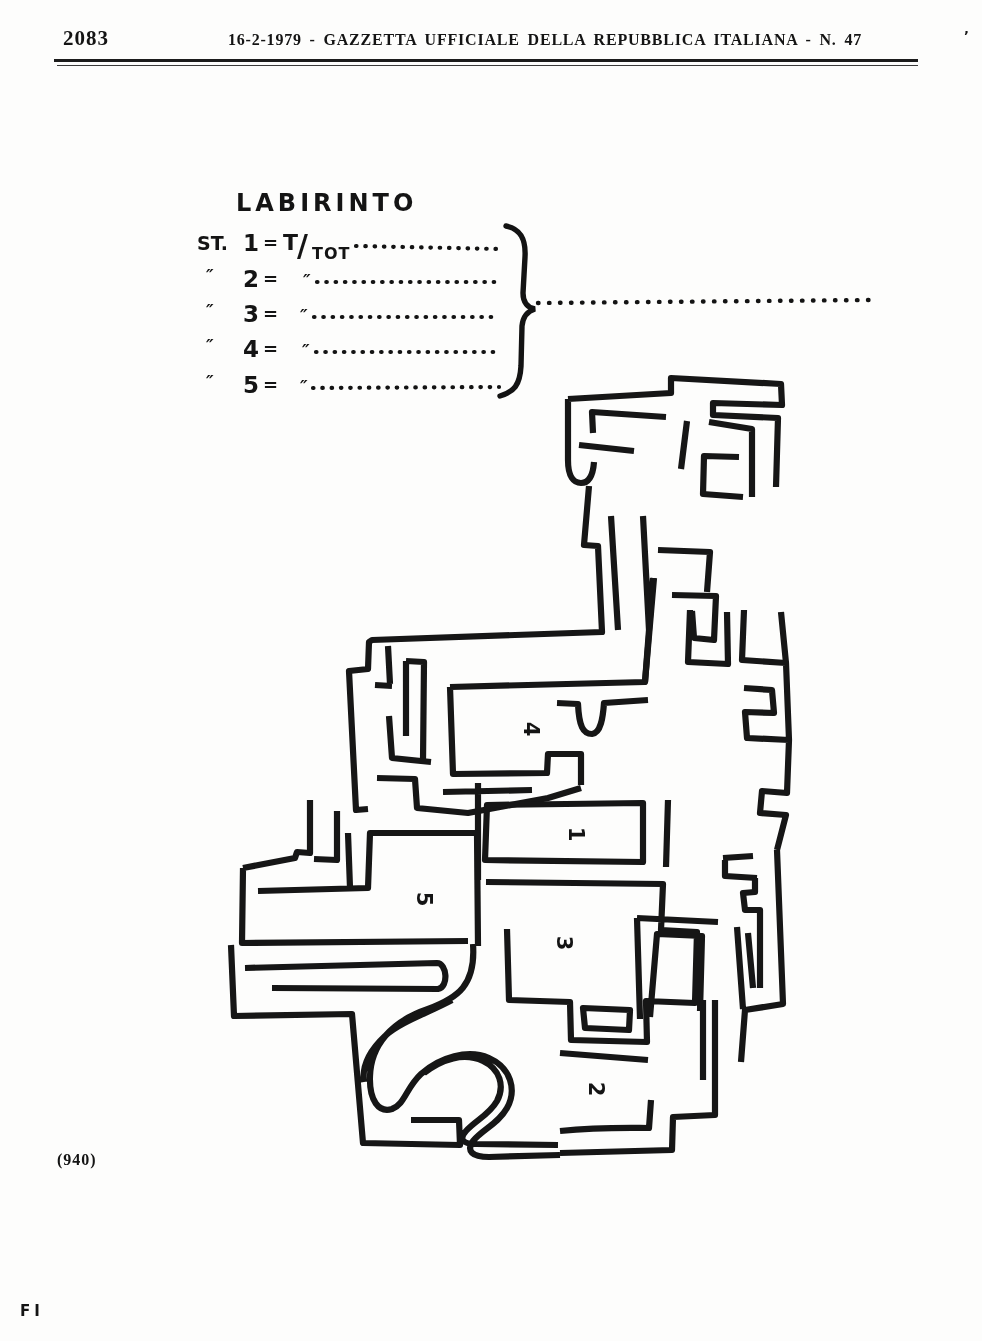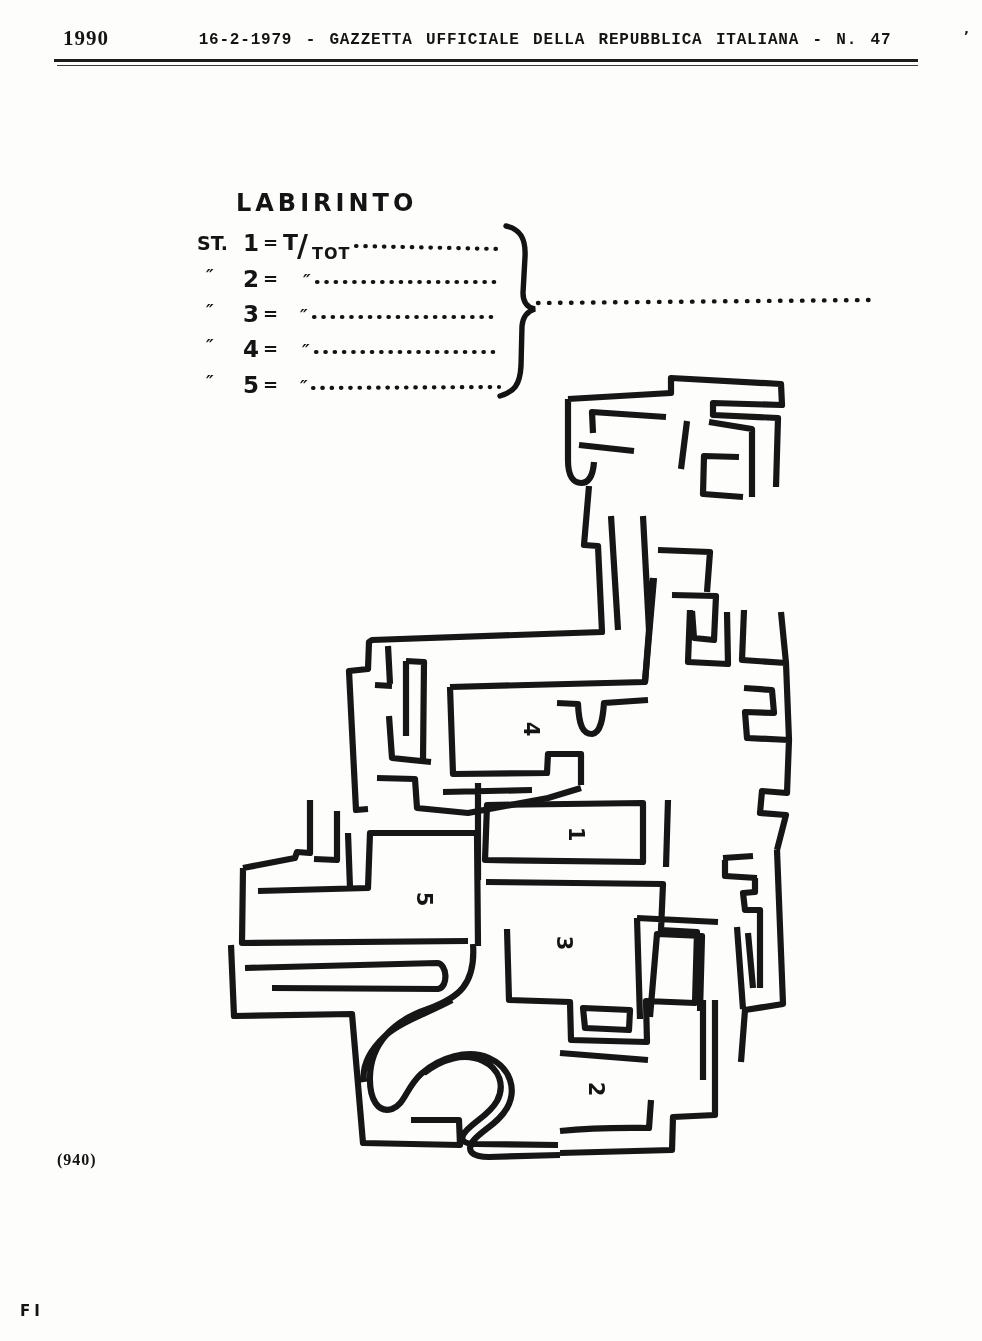--- a/index.html
+++ b/index.html
@@ -1,21 +1,21 @@
 <!DOCTYPE html>
 <html><head>
 <meta charset="utf-8">
 <style>
   html,body{margin:0;padding:0;background:#e8e8e6;}
   .page{position:relative;width:982px;height:1341px;background:#fdfdfc;overflow:hidden;
         font-family:"DejaVu Sans",sans-serif;color:#141414;}
   .hdr-num{position:absolute;left:63px;top:26px;font-family:"Liberation Serif",serif;
            font-size:21px;font-weight:700;letter-spacing:1px;}
   .hdr-title{position:absolute;left:195px;top:31px;width:700px;text-align:center;
-             font-family:Liberation Mono, monospace;font-size:16px;font-weight:700;
+             font-family:Liberation Serif, serif;font-size:16px;font-weight:700;
              letter-spacing:.8px;word-spacing:3px;white-space:nowrap;}
   .hdr-mark{position:absolute;left:964px;top:28px;font-size:13px;font-weight:700;}
   .rule-a{position:absolute;left:54px;top:59px;width:864px;height:3px;background:#1c1c1c;}
   .rule-b{position:absolute;left:57px;top:65px;width:861px;height:1px;background:#3a3a3a;}
   svg{position:absolute;left:0;top:0;}
   .ink{fill:#141414;}
   .wall{fill:none;stroke:#161616;stroke-width:6.2;stroke-linecap:butt;stroke-linejoin:round;}
   .brace{fill:none;stroke:#131313;stroke-width:5.4;stroke-linecap:round;}
   .leader{stroke:#131313;stroke-width:4.2;stroke-linecap:round;stroke-dasharray:.5 8.8;fill:none;}
   .leader-long{stroke:#131313;stroke-width:4.4;stroke-linecap:round;stroke-dasharray:.5 10.5;fill:none;}
@@ -29,21 +29,21 @@
   .t-sub{font-size:16px;font-weight:700;letter-spacing:1px;}
   .t-maze{font-size:21px;font-weight:700;}
   .t-cap{font-size:16px;font-weight:700;font-family:"Liberation Serif",serif;letter-spacing:1px;}
   .t-foot{font-size:15px;font-weight:700;}
 </style>
 </head>
 <body>
 
 <div class="page">
 
-  <div class="hdr-num">1990</div>
+  <div class="hdr-num">2083</div>
   <div class="hdr-title">16-2-1979 - GAZZETTA UFFICIALE DELLA REPUBBLICA ITALIANA - N. 47</div>
   <div class="hdr-mark">’</div>
   <div class="rule-a"></div>
   <div class="rule-b"></div>
 
   <svg width="982" height="1341" viewBox="0 0 982 1341">
 
     <g>
       <text class="ink t-title" x="236" y="211">LABIRINTO</text>
 

